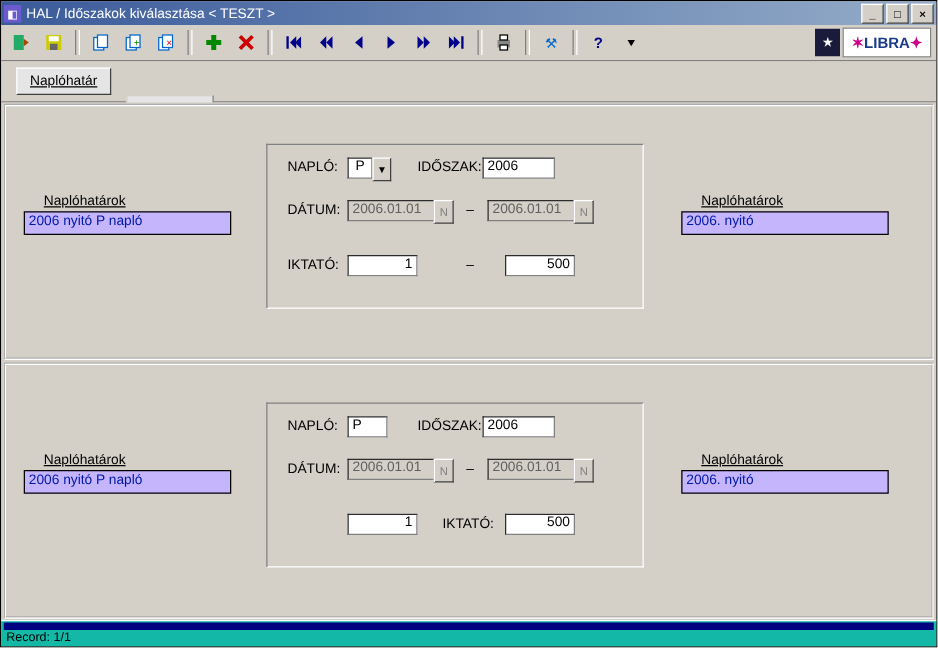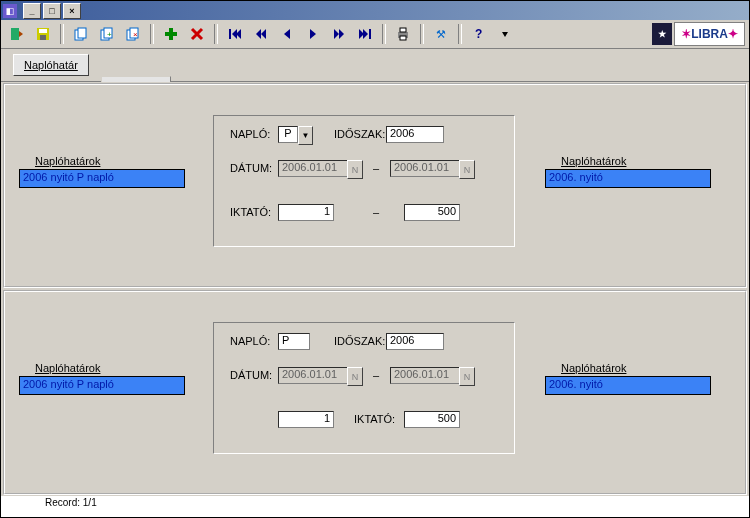--- a/index.html
+++ b/index.html
@@ -20,42 +20,43 @@
   
   .subbar{height:32px;background:#d4d0c8;display:flex;align-items:center;padding:0 12px;gap:12px;border-bottom:1px solid #808080;}
   .pushbtn{height:20px;padding:0 10px;background:#e5e5e5;border:1px solid #fff;border-right-color:#404040;border-bottom-color:#404040;font-size:11px;cursor:pointer;display:flex;align-items:center;}
   .pushbtn.disabled{color:#808080;border:1px solid #d4d0c8;border-right-color:#808080;border-bottom-color:#808080;cursor:default;margin-top:44px;}
   .pushbtn .ul{text-decoration:underline;}
   
   .content{flex:1;background:#d4d0c8;display:flex;flex-direction:column;overflow:hidden;}
   .half{flex:1;position:relative;border:2px groove #fff;margin:1px 2px;box-sizing:border-box;}
   
   .lbl{position:absolute;text-decoration:underline;padding-left:16px;}
-  .val{position:absolute;background:#3b82f6;border:1px solid #000;color:#0018a8;padding:1px 3px;font-size:11px;height:15px;box-sizing:content-box;}
+  .val{position:absolute;background:#c4b5fd;border:1px solid #000;color:#0018a8;padding:1px 3px;font-size:11px;height:15px;box-sizing:content-box;}
   .panel{position:absolute;border:1px solid #808080;border-bottom-color:#fff;border-right-color:#fff;background:#d4d0c8;text-decoration:underline;}
   .plbl{position:absolute;font-size:11px;}
   .pin{position:absolute;background:#fff;border:1px inset #808080;height:15px;font-size:11px;padding:0 3px;color:#000;box-sizing:content-box;}
   .pin.ro{background:#d4d0c8;color:#606060;}
   .pin.r{text-align:right;}
   .ddbtn{position:absolute;width:13px;height:17px;background:#d4d0c8;border:1px solid #fff;border-right-color:#404040;border-bottom-color:#404040;font-size:8px;display:flex;align-items:center;justify-content:center;}
   .nbtn{position:absolute;width:14px;height:17px;background:#d4d0c8;border:1px solid #fff;border-right-color:#404040;border-bottom-color:#404040;font-size:9px;color:#808080;display:flex;align-items:center;justify-content:center;}
   .dash{position:absolute;font-size:11px;}
   
-  .statusbar{height:20px;background:#ffffff;border-top:1px solid #fff;display:flex;flex-direction:row;padding-left:36px;}
+  .statusbar{height:20px;background:#14b8a6;border-top:1px solid #fff;display:flex;flex-direction:column;}
   .bluebar{height:6px;background:#000080;margin:1px 2px;}
   .statustxt{font-size:10px;padding:0 4px;}
   svg{display:block;}
 </style>
 </head>
 <body>
 
 <div class="window">
 
   <div class="titlebar">
     <div class="appicon">◧</div>
+    <div class="title">HAL /  Időszakok kiválasztása   &lt; TESZT &gt;</div>
     <div class="winbtn">_</div>
     <div class="winbtn">□</div>
     <div class="winbtn">×</div>
   </div>
 
   <div class="toolbar">
     <div class="tbtn">
         <svg width="14" height="14">
           <rect x="1" y="1" width="8" height="12" fill="#2a6"></rect>
           <path d="M9 4 L13 7 L9 10 Z" fill="#a40"></path>

